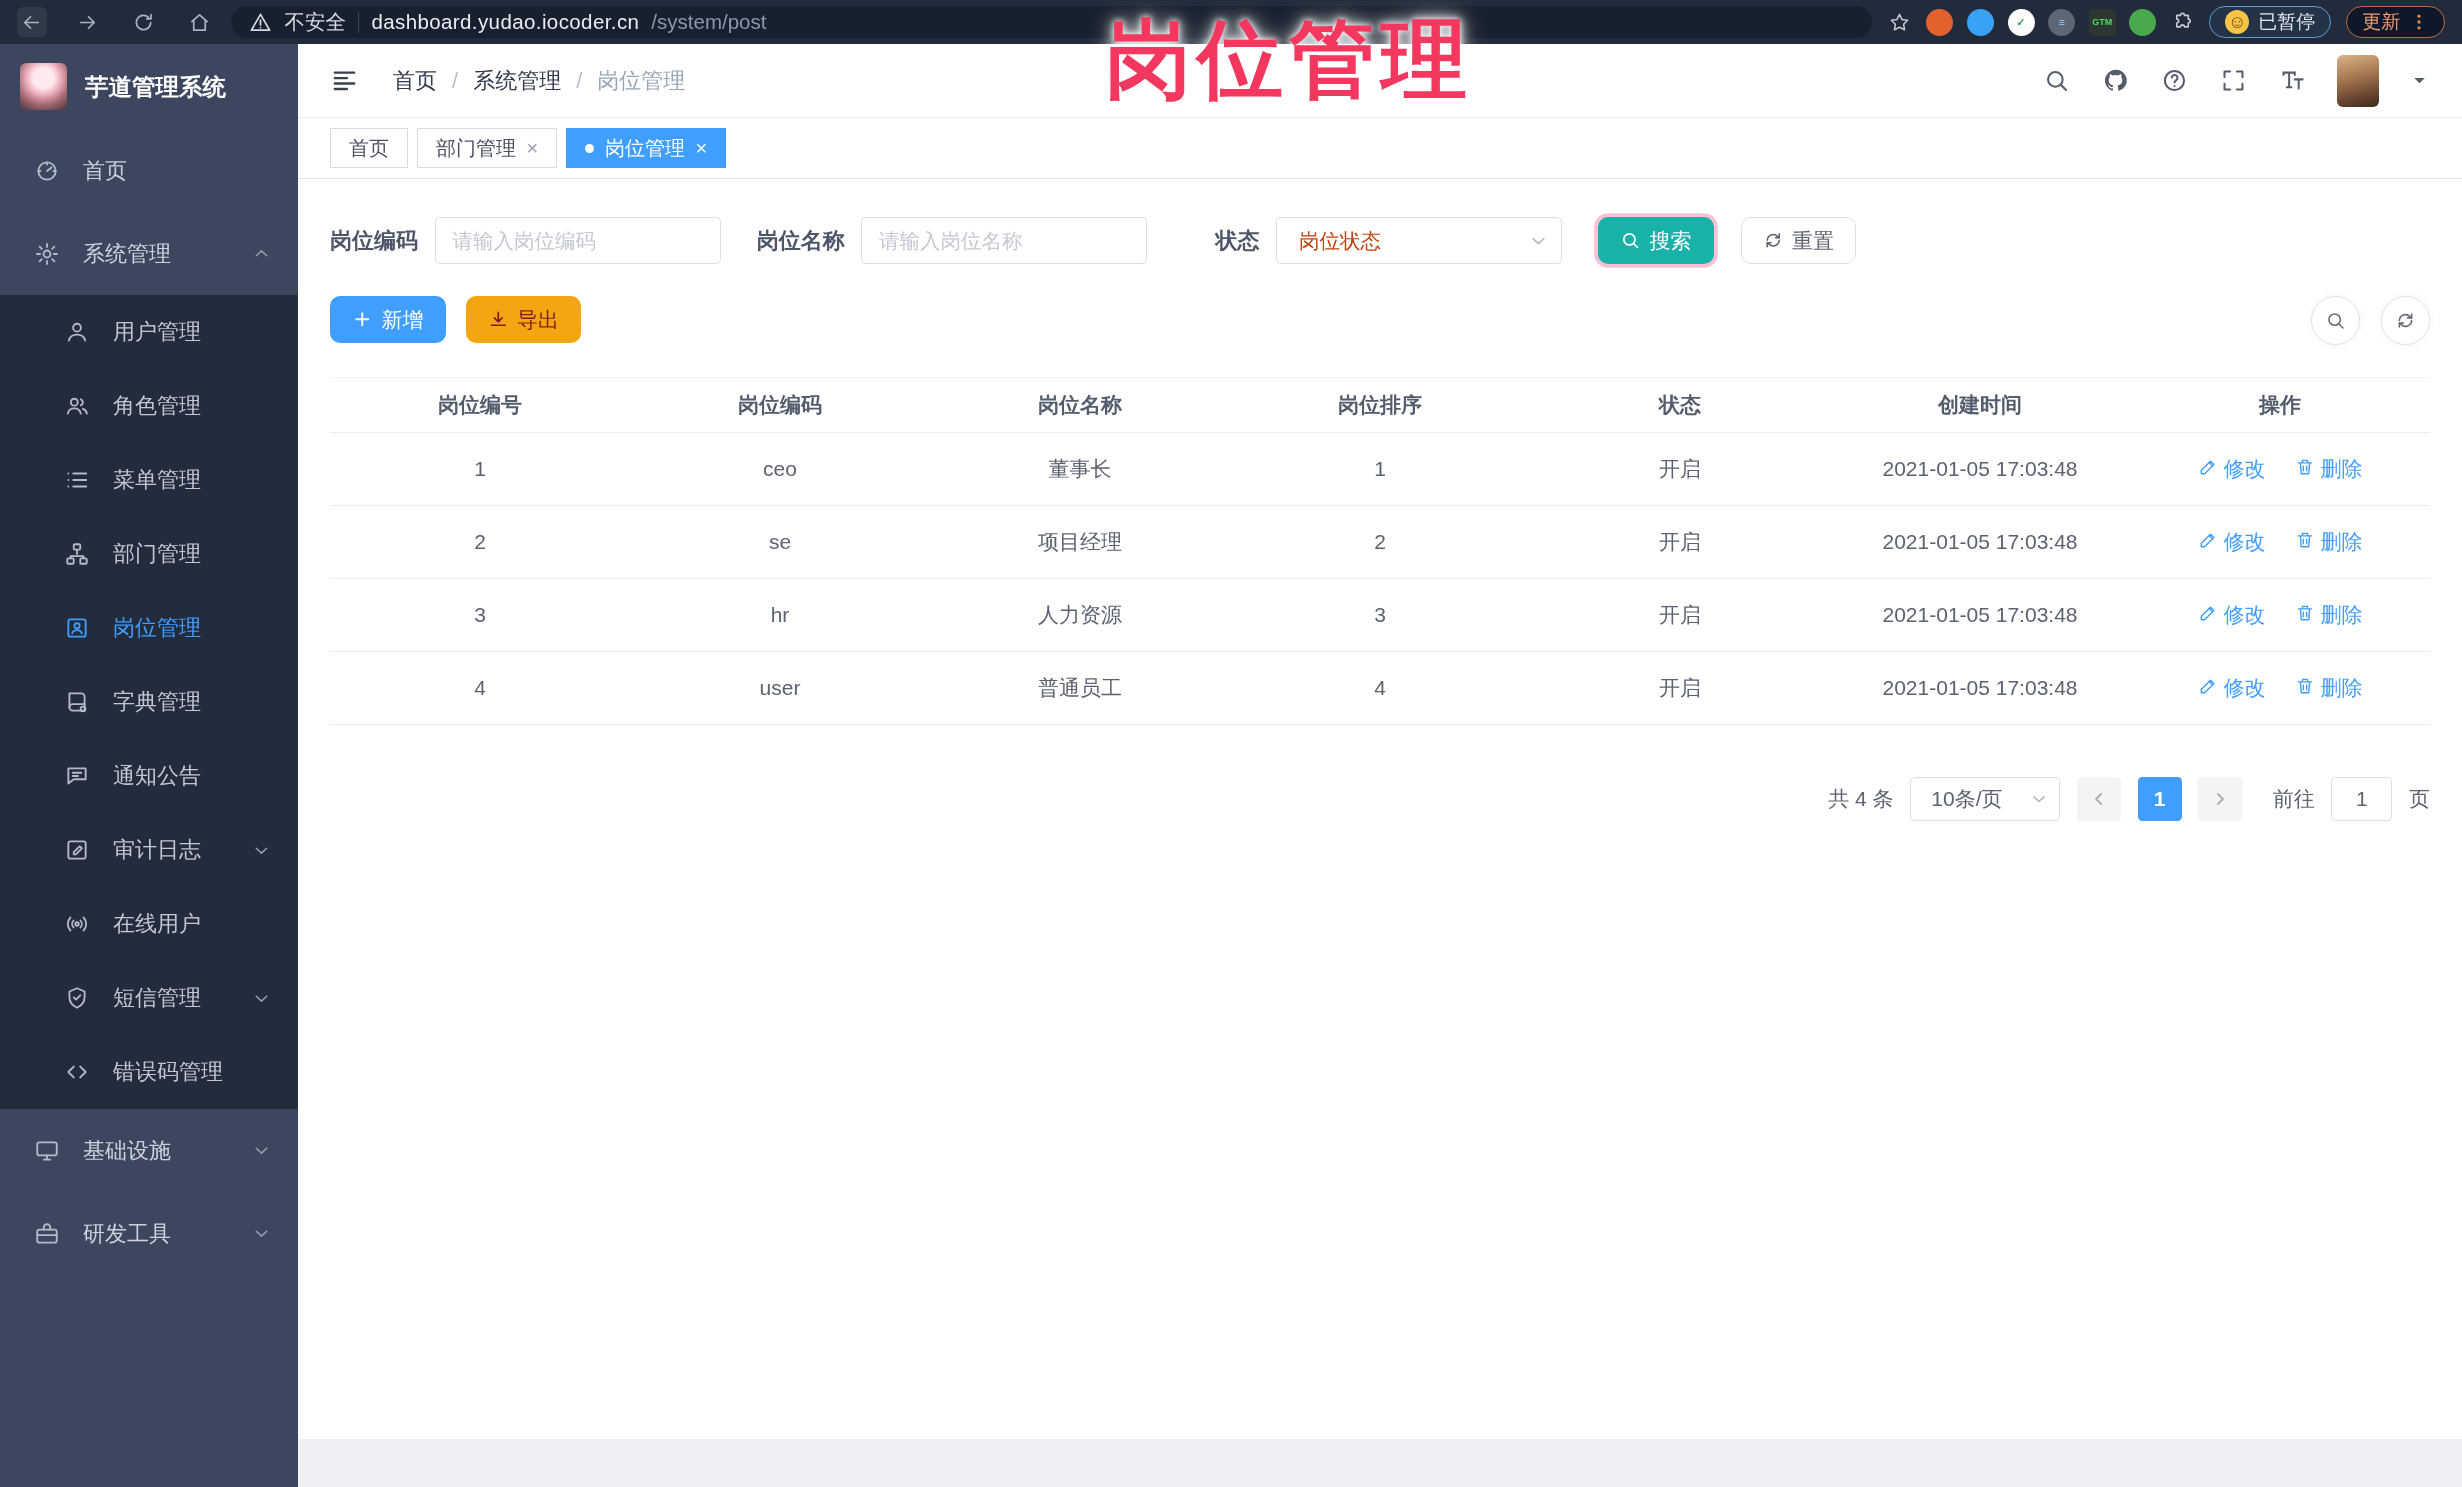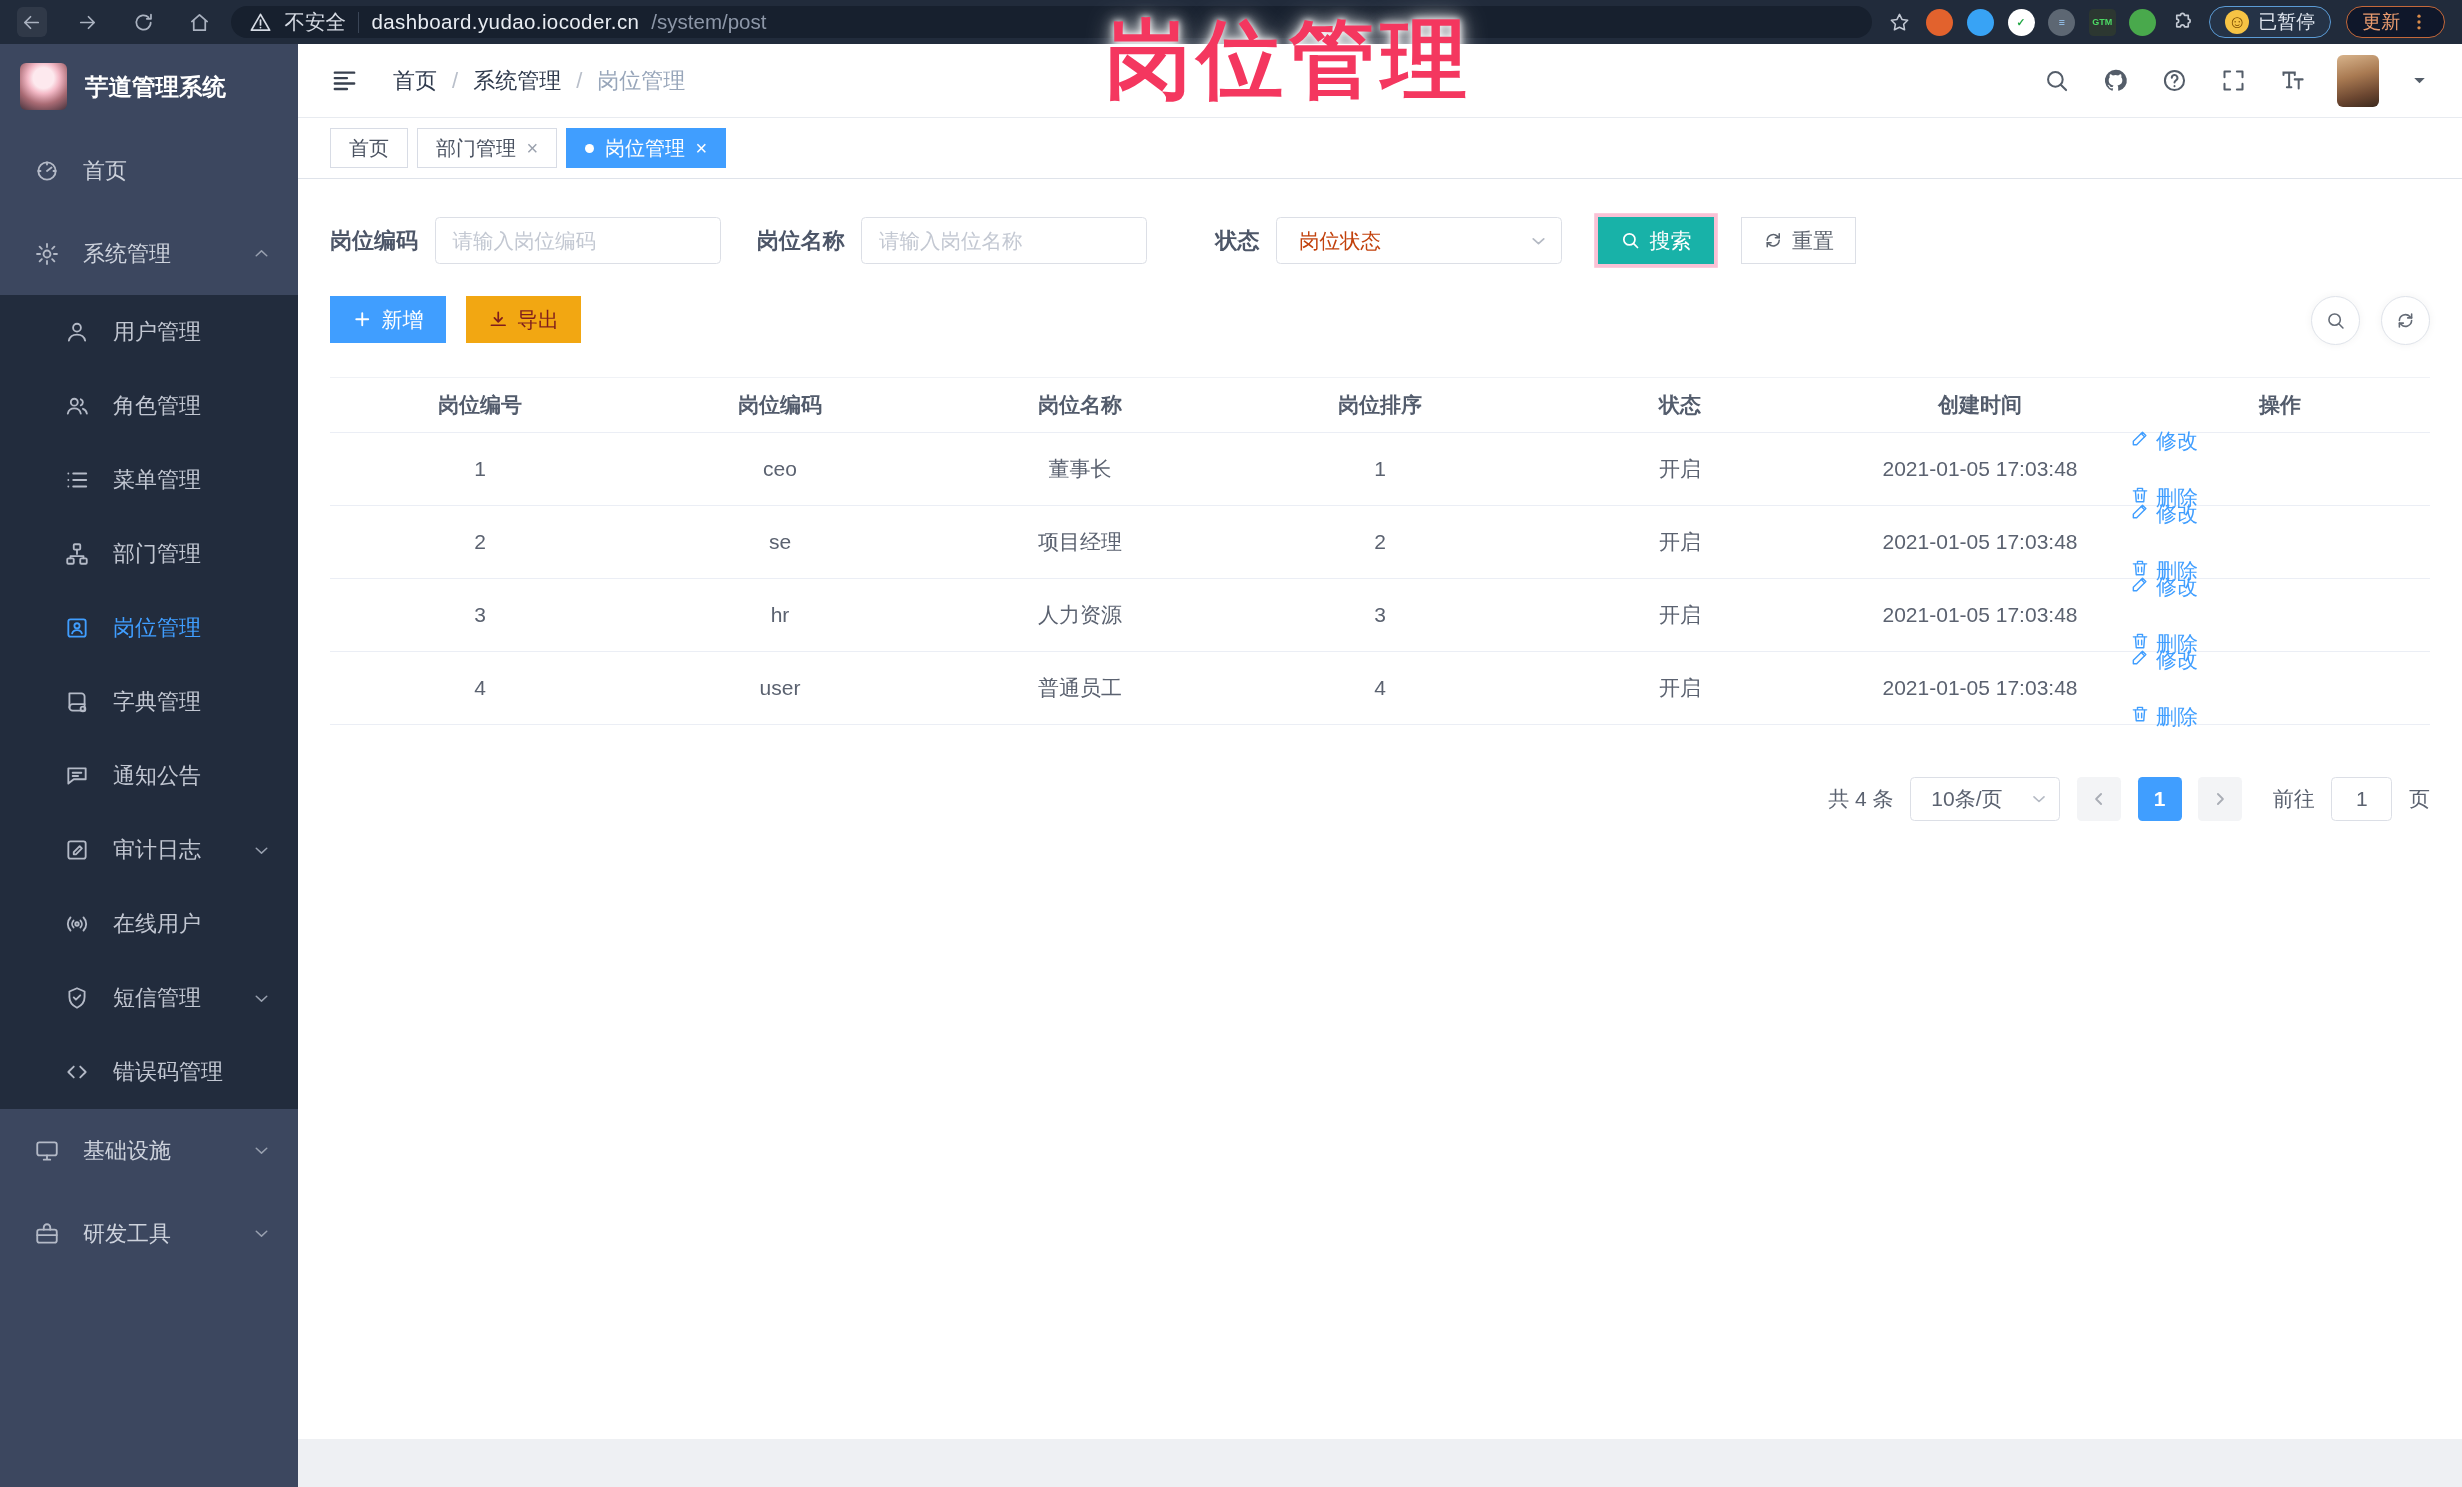--- a/index.html
+++ b/index.html
@@ -72,40 +72,40 @@
 
   
   .content { flex:1; padding:20px 32px 0; position:relative; overflow:hidden; }
   .filter-row { display:flex; align-items:center; margin-top:18px; }
   .f-label { font-size:22px; color:#4d5668; font-weight:700; margin-right:16.7px; white-space:nowrap; }
   .f-input { width:286px; height:47px; border:0.8px solid #dcdfe6; border-radius:4.5px; padding:0 16.7px; font-size:20.5px; color:#606266; background:#fff; outline:none; font-family:inherit; }
   .f-input::placeholder { color:#c3c8d2; }
   .select { position:relative; width:286px; height:47px; border:0.8px solid #dcdfe6; border-radius:4.5px; background:#fff; display:flex; align-items:center; padding:0 42px 0 22px; font-size:20.5px; color:#c2410c; cursor:pointer; }
   .select .chev { position:absolute; right:12px; top:50%; transform:translateY(-50%); width:21px; height:21px; color:#b5bac4; }
   .gap48 { margin-left:36px; } .gap90 { margin-left:68px; } .gap36 { margin-left:27px; }
-  .btn { height:47px; border-radius:0; display:inline-flex; align-items:center; gap:9px; font-size:21px; padding:0 21px; border:0.8px solid transparent; cursor:pointer; font-family:inherit; white-space:nowrap; }
+  .btn { height:47px; border-radius:10px; display:inline-flex; align-items:center; gap:9px; font-size:21px; padding:0 21px; border:0.8px solid transparent; cursor:pointer; font-family:inherit; white-space:nowrap; }
   .btn svg { width:20.5px; height:20.5px; }
   .btn-search { background:#18b2a8; color:#fff; box-shadow:0 0 0 3.8px rgba(242,93,145,.38); }
   .btn-reset { background:#fff; color:#5d646f; border-color:#dcdfe6; }
   .toolbar-row { display:flex; margin-top:32px; }
   .btn-add { background:#409EFF; color:#fff; }
   .btn-export { background:#f2a712; color:#7f1d1d; margin-left:20px; }
   .toolbar-spacer { flex:1; }
   .circle-btn { width:49px; height:49px; border-radius:50%; border:0.8px solid #dfe3ea; background:#fff; color:#646b76; display:flex; align-items:center; justify-content:center; box-shadow:0 0 9px rgba(0,0,0,.05); cursor:pointer; }
   .circle-btn + .circle-btn { margin-left:21px; }
   .circle-btn svg { width:21px; height:21px; }
 
   
   .table { margin-top:32px; border-top:0.8px solid #f0f2f6; }
   .tr { display:flex; align-items:center; border-bottom:0.8px solid #ebeef5; }
   .tr.head { height:55px; }
   .tr.body { height:73px; }
   .td { flex:1; text-align:center; font-size:21px; color:#5b6270; white-space:nowrap; }
   .tr.head .td { font-weight:700; color:#535c6c; }
-  .ops { display:flex; justify-content:center; gap:29px;flex-direction:column; }
+  .ops { display:flex; justify-content:center; gap:29px; }
   .op-link { color:#409EFF; display:inline-flex; align-items:center; gap:6px; font-size:21px; cursor:pointer; }
   .op-link svg { width:20px; height:20px; }
 
   
   .pagination { display:flex; align-items:center; justify-content:flex-end; margin-top:52px; gap:16.7px; font-size:21px; color:#5b6270; }
   .pg-select { position:relative; width:150px; height:44px; border:0.8px solid #dcdfe6; border-radius:4.5px; background:#fff; display:flex; align-items:center; padding:0 38px 0 20px; color:#5b6270; cursor:pointer; }
   .pg-select .chev { position:absolute; right:10.6px; top:50%; transform:translateY(-50%); width:20px; height:20px; color:#b5bac4; }
   .pg-btn { width:44px; height:44px; border-radius:4.5px; background:#f3f4f6; color:#a9adb5; display:flex; align-items:center; justify-content:center; cursor:pointer; }
   .pg-btn svg { width:20px; height:20px; }
   .pg-cur { width:44px; height:44px; border-radius:4.5px; background:#409EFF; color:#fff; font-weight:700; display:flex; align-items:center; justify-content:center; cursor:pointer; }

